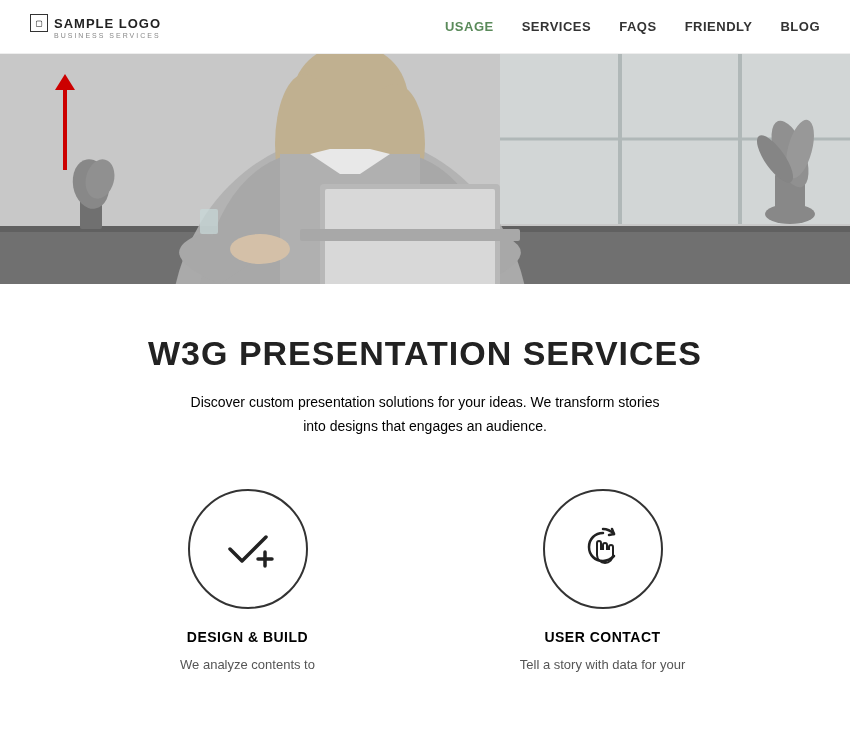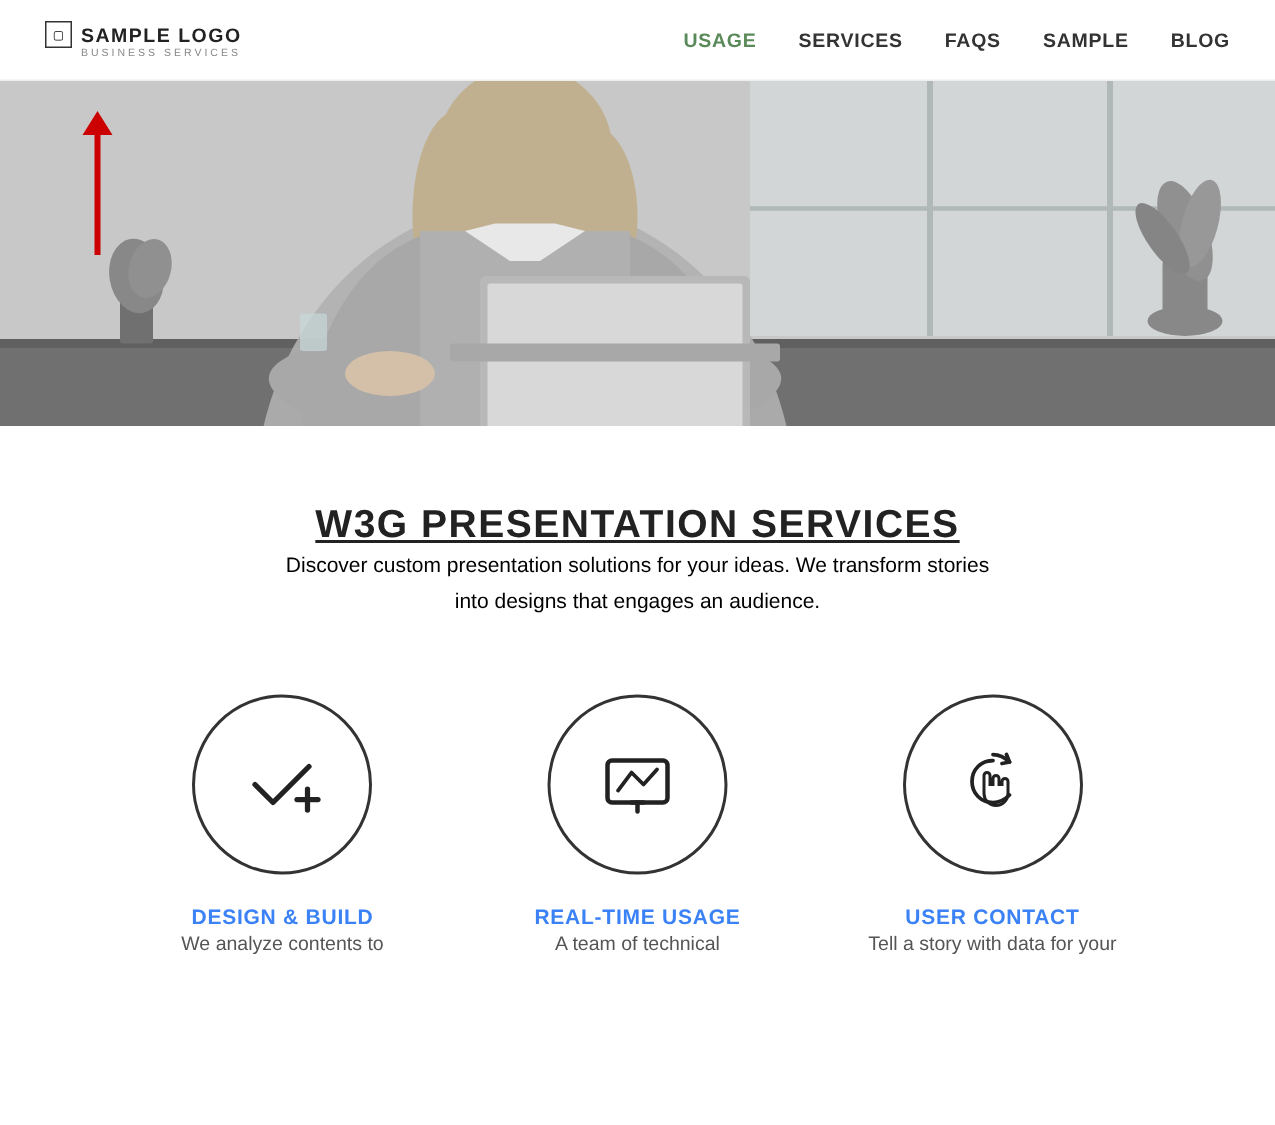--- a/index.html
+++ b/index.html
@@ -109,25 +109,25 @@
       background: linear-gradient(135deg, #e0e8e8 0%, #c8d8d8 100%);
       opacity: 0.5;
     }
 
     
     .main-section {
       padding: 50px 30px 30px;
       text-align: center;
     }
     .section-title {
-      font-size: 26px;
+      font-size: 34px;
       font-weight: 800;
       letter-spacing: 1px;
       color: #222;
-      text-decoration: underline;
+      margin-bottom: 18px;
     }
     .section-desc {
       font-size: 14px;
       color: #000000;
       line-height: 1.7;
       max-width: 480px;
       margin: 0 auto 50px;
     }
 
     
@@ -154,21 +154,22 @@
       margin-bottom: 20px;
     }
     .feature-icon-svg {
       width: 52px;
       height: 52px;
     }
     .feature-title {
       font-size: 14px;
       font-weight: 800;
       letter-spacing: 0.5px;
-      color: #3b82f6;
+      color: #000000;
+      margin-bottom: 10px;
       text-align: right;
     }
     .feature-desc {
       font-size: 13px;
       color: #555;
       line-height: 1.6;
       text-align: left;
     }
   </style>
 </head>
@@ -179,21 +180,21 @@
     <div class="logo-box">
       <div class="logo-icon">▢</div>
       <span class="logo-name">SAMPLE LOGO</span>
     </div>
     <span class="logo-tagline">BUSINESS SERVICES</span>
   </div>
   <nav>
     <a class="nav-link active">USAGE</a>
     <a class="nav-link">SERVICES</a>
     <a class="nav-link">FAQS</a>
-    <a class="nav-link">SAMPLE</a>
+    <a class="nav-link">FRIENDLY</a>
     <a class="nav-link">BLOG</a>
   </nav>
 </header>
 
 <div class="hero">
   <div class="hero-bg"></div>
   <div class="hero-window"></div>
 
   <svg style="position:absolute;top:0;left:0;width:100%;height:100%;" viewBox="0 0 850 230" preserveAspectRatio="xMidYMid slice">
 
@@ -264,32 +265,20 @@
         <svg class="feature-icon-svg" viewBox="0 0 52 52" fill="none" xmlns="http://www.w3.org/2000/svg">
           <polyline points="8,26 20,38 44,14" stroke="#222" stroke-width="3.5" stroke-linecap="round" stroke-linejoin="round" fill="none"></polyline>
           <line x1="36" y1="36" x2="50" y2="36" stroke="#222" stroke-width="3.5" stroke-linecap="round"></line>
           <line x1="43" y1="29" x2="43" y2="43" stroke="#222" stroke-width="3.5" stroke-linecap="round"></line>
         </svg>
       </div>
       <span class="feature-title">DESIGN &amp; BUILD</span>
       <span class="feature-desc">We analyze contents to</span>
     </div>
 
-    <div class="feature-item">
-      <div class="feature-icon-circle">
-        <svg class="feature-icon-svg" viewBox="0 0 52 52" fill="none" xmlns="http://www.w3.org/2000/svg">
-          <rect x="6" y="10" width="40" height="28" rx="3" stroke="#222" stroke-width="3" fill="none"></rect>
-          <line x1="22" y1="38" x2="30" y2="38" stroke="#222" stroke-width="3" stroke-linecap="round"></line>
-          <line x1="26" y1="38" x2="26" y2="44" stroke="#222" stroke-width="3" stroke-linecap="round"></line>
-          <polyline points="13,30 22,18 30,26 39,16" stroke="#222" stroke-width="2.5" stroke-linecap="round" stroke-linejoin="round" fill="none"></polyline>
-        </svg>
-      </div>
-      <span class="feature-title">REAL-TIME USAGE</span>
-      <span class="feature-desc">A team of technical</span>
-    </div>
 
     <div class="feature-item">
       <div class="feature-icon-circle">
         <svg class="feature-icon-svg" viewBox="0 0 52 52" fill="none" xmlns="http://www.w3.org/2000/svg">
 
           <path d="M26 10 C18 10 12 16 12 24 C12 32 18 38 26 38 C30 38 34 36 37 33" stroke="#222" stroke-width="2.5" stroke-linecap="round" fill="none"></path>
 
           <path d="M26 6 C30 6 34 8 37 11" stroke="#222" stroke-width="2.5" stroke-linecap="round" fill="none"></path>
           <polyline points="35,6 37,11 32,12" stroke="#222" stroke-width="2.5" stroke-linecap="round" stroke-linejoin="round" fill="none"></polyline>
 

